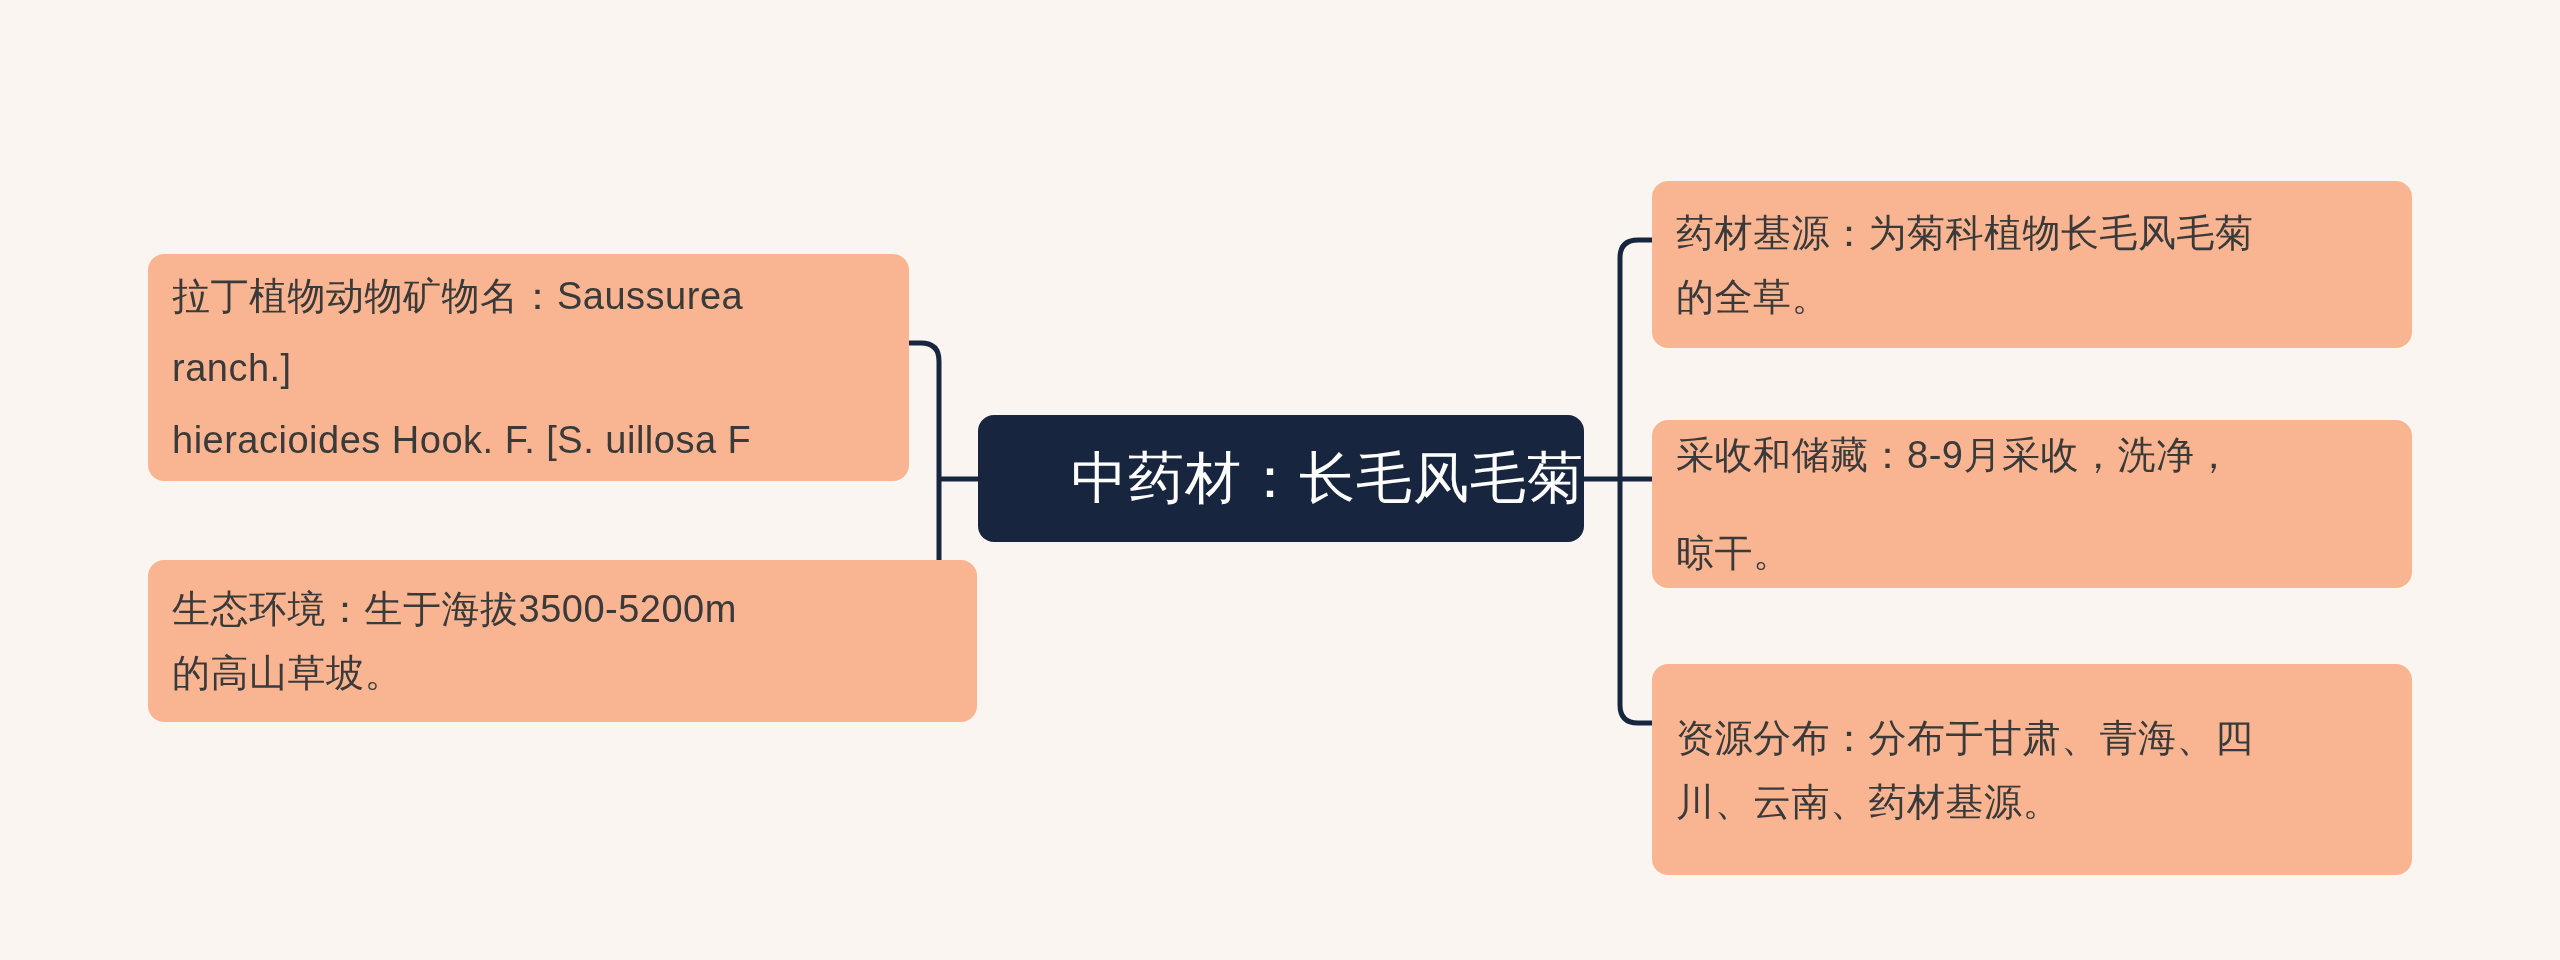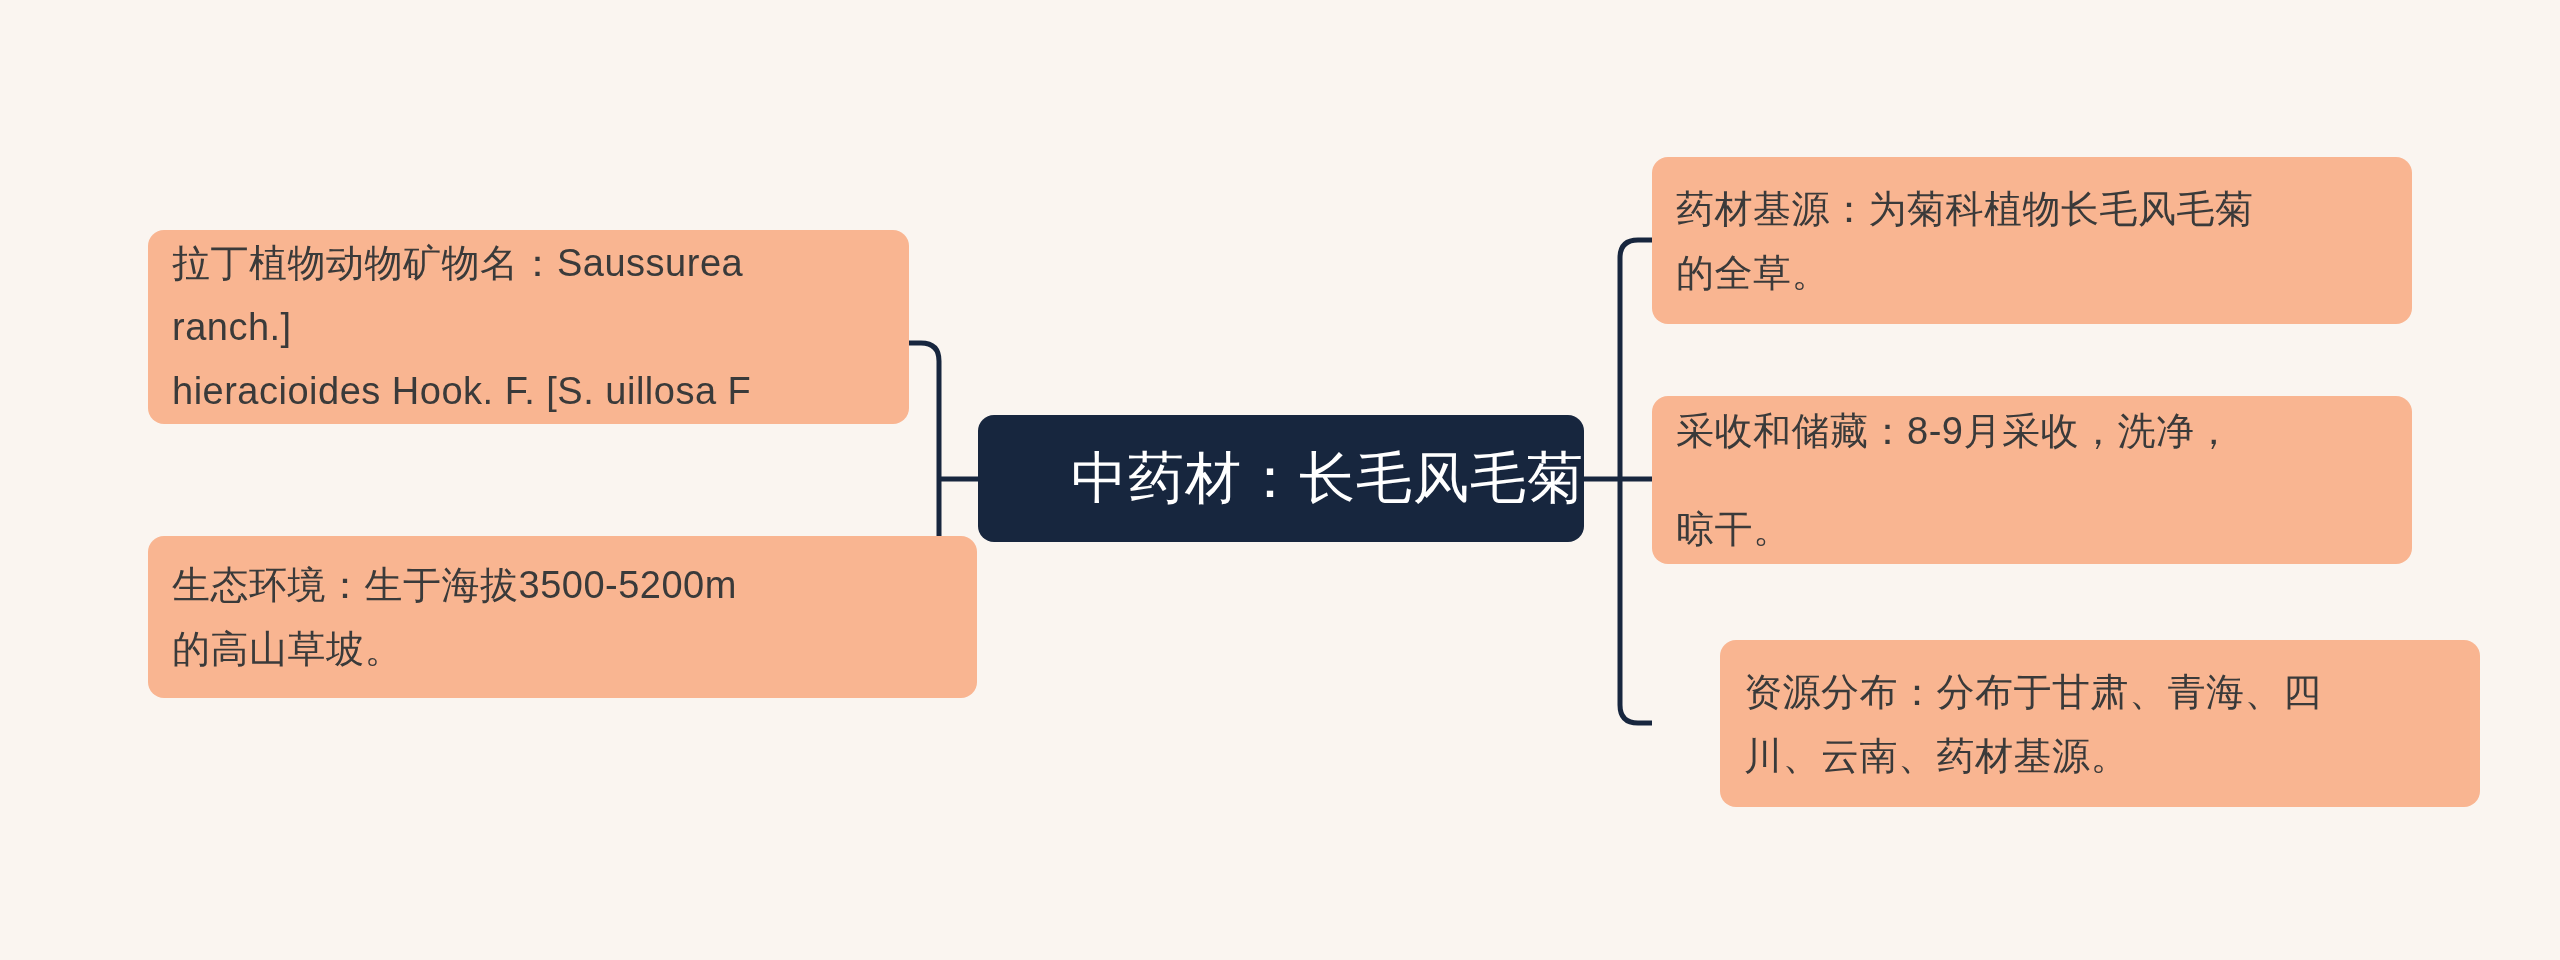--- a/index.html
+++ b/index.html
@@ -35,42 +35,43 @@
     background: var(--branch-fill);
     border-radius: 16px;
     display: flex;
     flex-direction: column;
     justify-content: center;
     padding: 0 24px;
     color: var(--branch-text);
     font-size: 38px;
     line-height: 64px;
     letter-spacing: 0.5px;
+    margin-top: 24px;
   }
   .branch .line { white-space: nowrap; }
   .root-node {
     position: absolute;
     left: 978px; top: 415px;
     width: 606px; height: 127px;
     background: var(--node-fill);
     border-radius: 16px;
     display: flex;
     align-items: center;
     justify-content: flex-end;
     color: var(--node-text);
     font-size: 56px;
     letter-spacing: 1px;
     white-space: nowrap;
   }
   
-  .b-latin   { left: 148px;  top: 230px; width: 761px; height: 194px; }
+  .b-latin   { left: 148px;  top: 230px; width: 761px; height: 227px; gap: 8px; }
   .b-ecology { left: 148px;  top: 536px; width: 829px; height: 162px; }
   .b-source  { left: 1652px; top: 157px; width: 760px; height: 167px; }
   .b-harvest { left: 1652px; top: 396px; width: 760px; height: 168px; gap: 34px; }
-  .b-distrib { left: 1720px; top: 640px; width: 760px; height: 167px; }
+  .b-distrib { left: 1652px; top: 640px; width: 760px; height: 211px; }
 </style>
 </head>
 <body>
 
 <div class="canvas">
 
   <svg class="connectors" viewBox="0 0 2560 960">
 
     <path d="M 909 343 H 921 Q 939 343 939 361 V 598 Q 939 616 921 616 H 909"></path>
     <path d="M 939 479 H 978"></path>

